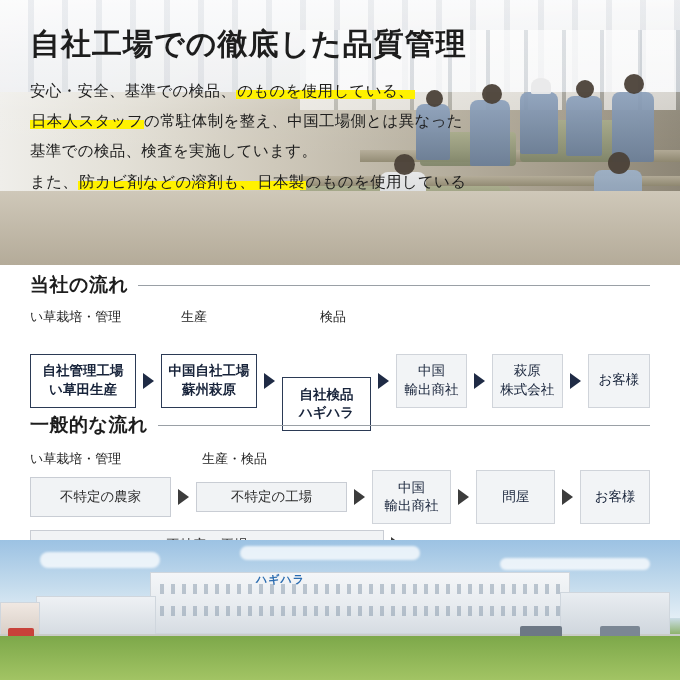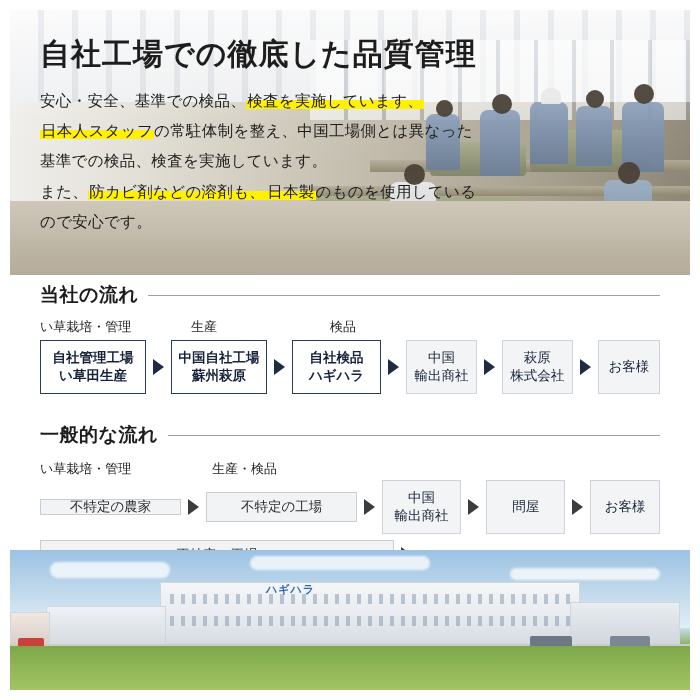--- a/index.html
+++ b/index.html
@@ -6,21 +6,21 @@
   html, body {
     width: 700px; height: 700px;
     font-family: "Liberation Sans", "DejaVu Sans", sans-serif;
     background: #ffffff;
     overflow: hidden;
   }
   #page {
     position: relative;
     width: 700px; height: 700px;
     background: #ffffff;
-    padding: 10px;
+    padding: 0;
   }
   .card {
     position: relative;
     width: 680px; height: 680px;
     background: #ffffff;
     overflow: hidden;
   }
 
   
   .hero {
@@ -204,25 +204,24 @@
         <div class="w head" style="left:394px; top:154px; width:21px; height:21px;"></div>
         <div class="w body" style="left:594px; top:170px; width:48px; height:82px; background:linear-gradient(180deg,#9db0c6,#74879f);"></div>
         <div class="w head" style="left:608px; top:152px; width:22px; height:22px;"></div>
 
         <div class="floor"></div>
       </div>
 
       <div class="hero-text">
         <div class="hero-title">自社工場での徹底した品質管理</div>
         <div class="hero-lines" id="hero-lines">
-            <div class="ln"><span>安心・安全、基準での検品、</span><span class="hl">検査を実施しています、</span></div>
+            <div class="ln"><span>安心・安全、基準での検品、</span><span class="hl">のものを使用している、</span></div>
             <div class="ln"><span class="hl">日本人スタッフ</span><span>の常駐体制を整え、中国工場側とは異なった</span></div>
             <div class="ln"><span>基準での検品、検査を実施しています。</span></div>
             <div class="ln"><span>また、</span><span class="hl">防カビ剤などの溶剤も、</span><span class="hl">日本製</span><span>のものを使用している</span></div>
-            <div class="ln"><span>ので安心です。</span></div>
           </div>
       </div>
     </div>
 
     <div class="flow-section" style="top:272px;">
       <div class="sec-head">
         <span class="sec-title">当社の流れ</span>
         <span class="sec-rule"></span>
       </div>
 
@@ -238,21 +237,21 @@
         <div class="box" style="width:126px;">
           <span>自社管理工場</span>
           <span>い草田生産</span>
         </div>
         <div class="arrow"></div>
         <div class="box" style="width:114px;">
           <span>中国自社工場</span>
           <span>蘇州萩原</span>
         </div>
         <div class="arrow"></div>
-        <div class="box" style="width:106px;">
+        <div class="box" style="width:106px;margin-top:47px;">
           <span>自社検品</span>
           <span>ハギハラ</span>
         </div>
         <div class="arrow"></div>
         <div class="box grey" style="width:84px;">
           <span>中国</span>
           <span>輸出商社</span>
         </div>
         <div class="arrow"></div>
         <div class="box grey" style="width:84px;">
@@ -272,21 +271,21 @@
         <span class="sec-rule"></span>
       </div>
 
       <div class="gen-cap-row">
         <div class="cap" style="width:150px;">い草栽培・管理</div>
         <div style="width:22px;"></div>
         <div class="cap" style="width:160px;">生産・検品</div>
       </div>
 
       <div class="box-row" style="margin-top:2px;">
-        <div class="box plain" style="width:150px; height:16px;">
+        <div class="box plain" style="width:150px; height:40px;">
           <span>不特定の農家</span>
         </div>
         <div class="arrow light"></div>
         <div class="box plain" style="width:160px; height:30px;">
           <span>不特定の工場</span>
         </div>
         <div class="arrow light"></div>
         <div class="box grey" style="width:84px; height:54px;">
           <span>中国</span>
           <span>輸出商社</span>

